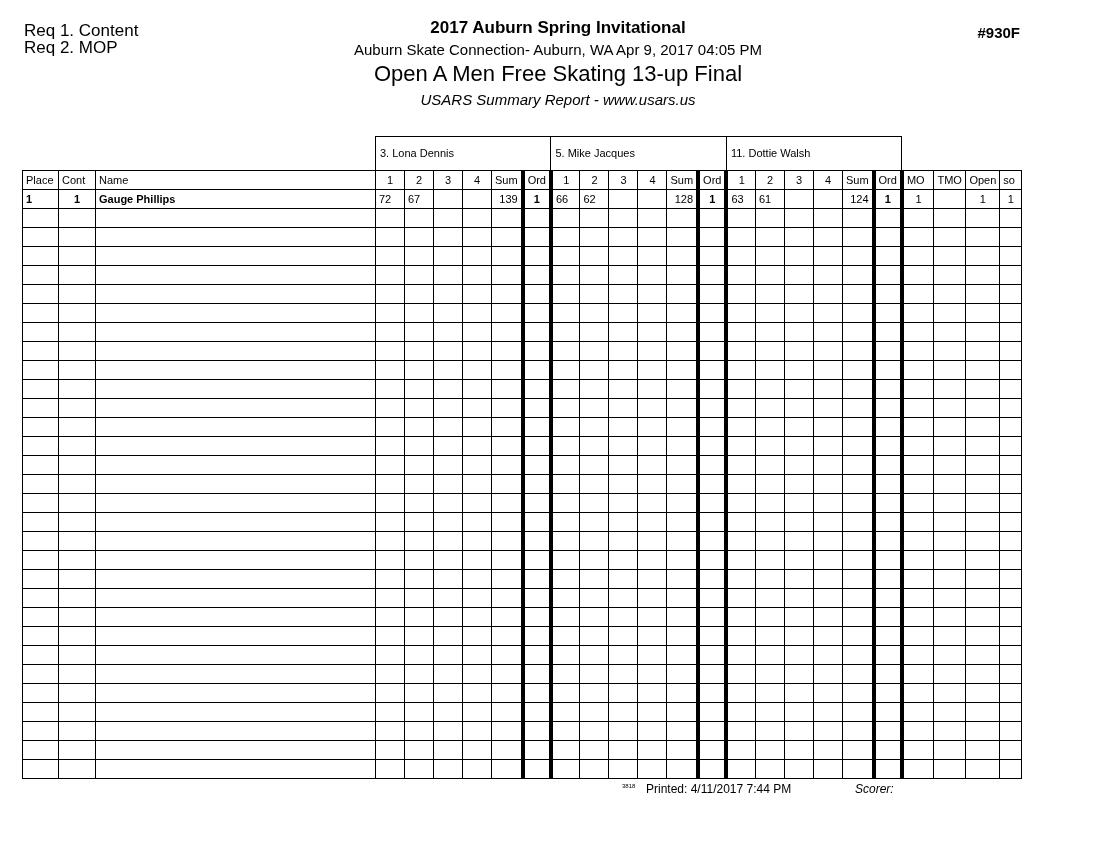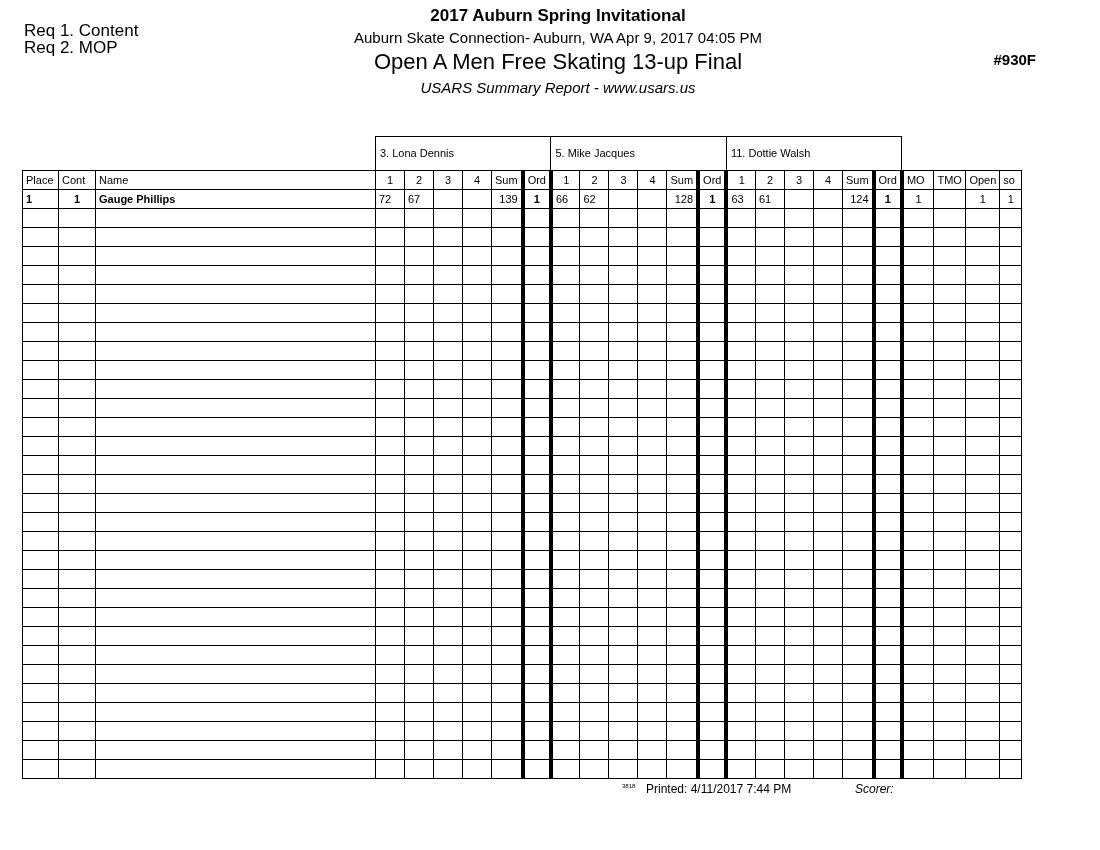--- a/index.html
+++ b/index.html
@@ -3,22 +3,22 @@
 <meta charset="utf-8">
 <style>
   * { margin:0; padding:0; box-sizing:border-box; }
   html,body { background:#fff; }
   body {
     width:1100px; height:850px; position:relative;
     font-family:"Liberation Sans", sans-serif; color:#000;
     overflow:hidden;
   }
   .req-block { position:absolute; left:24px; top:22px; font-size:17px; line-height:17px; }
-  .doc-number { position:absolute; right:64px; top:24px; font-size:15px; font-weight:bold;margin-top:27px; }
-  .header-block { position:absolute; left:0; right:0; top:6px; text-align:center;margin-left:16px; }
+  .doc-number { position:absolute; right:80px; top:24px; font-size:15px; font-weight:bold; }
+  .header-block { position:absolute; left:0; right:0; top:18px; text-align:center;margin-left:16px; }
   .title { font-size:17px; font-weight:bold; }
   .subtitle { font-size:15px; margin-top:3px;text-align:center; }
   .event-title { font-size:22px; font-weight:normal; margin-top:3px; }
   .report-title { font-size:15px; margin-top:4px;font-style:italic; }
 
   table { position:absolute; left:22px; top:136px; border-collapse:collapse; table-layout:fixed; }
   td { height:19px; font-size:11px; line-height:13px; overflow:hidden; white-space:nowrap; vertical-align:middle; }
   td.c { border:1px solid #000; padding:0 3px; }
   td.nb { border:none; }
   td.jb { border:1px solid #000; padding:0 4px; text-align:left; height:34px; }

